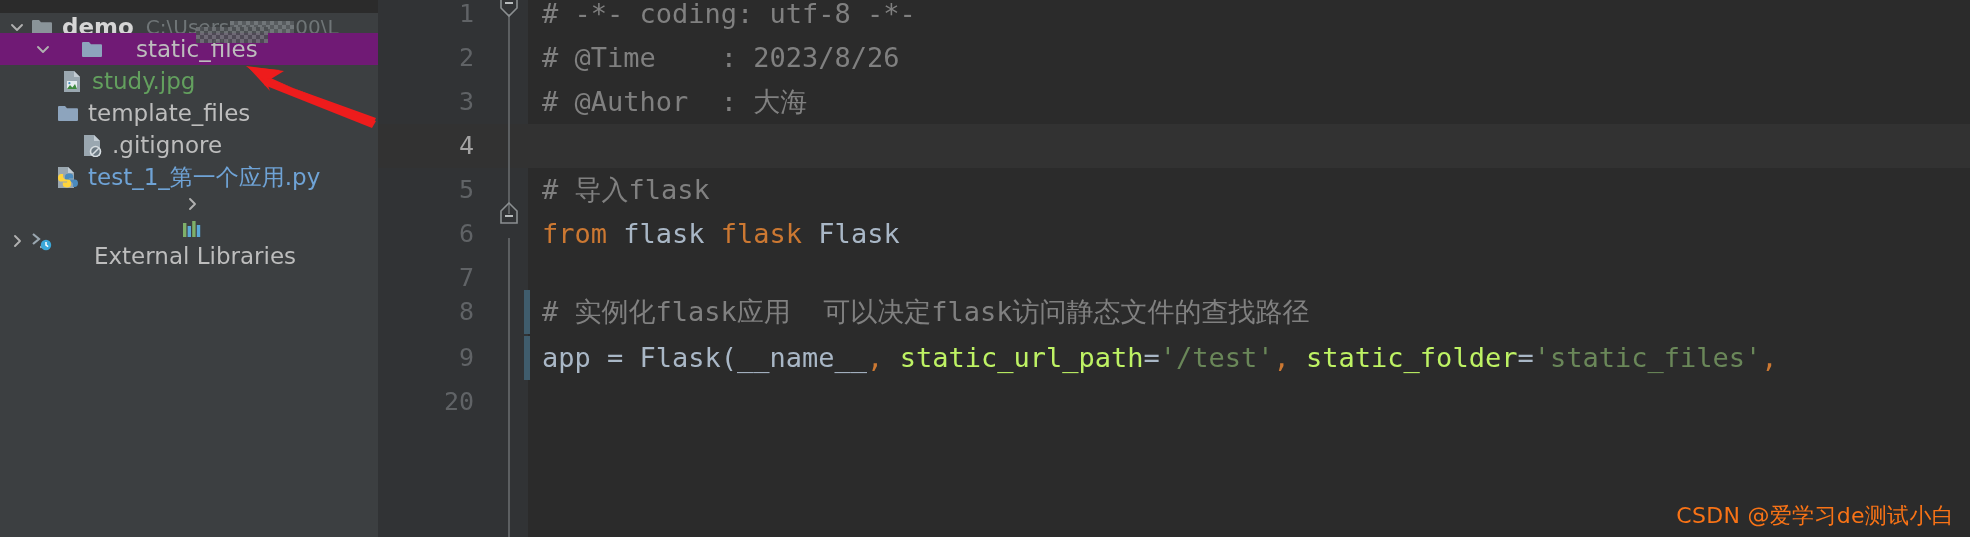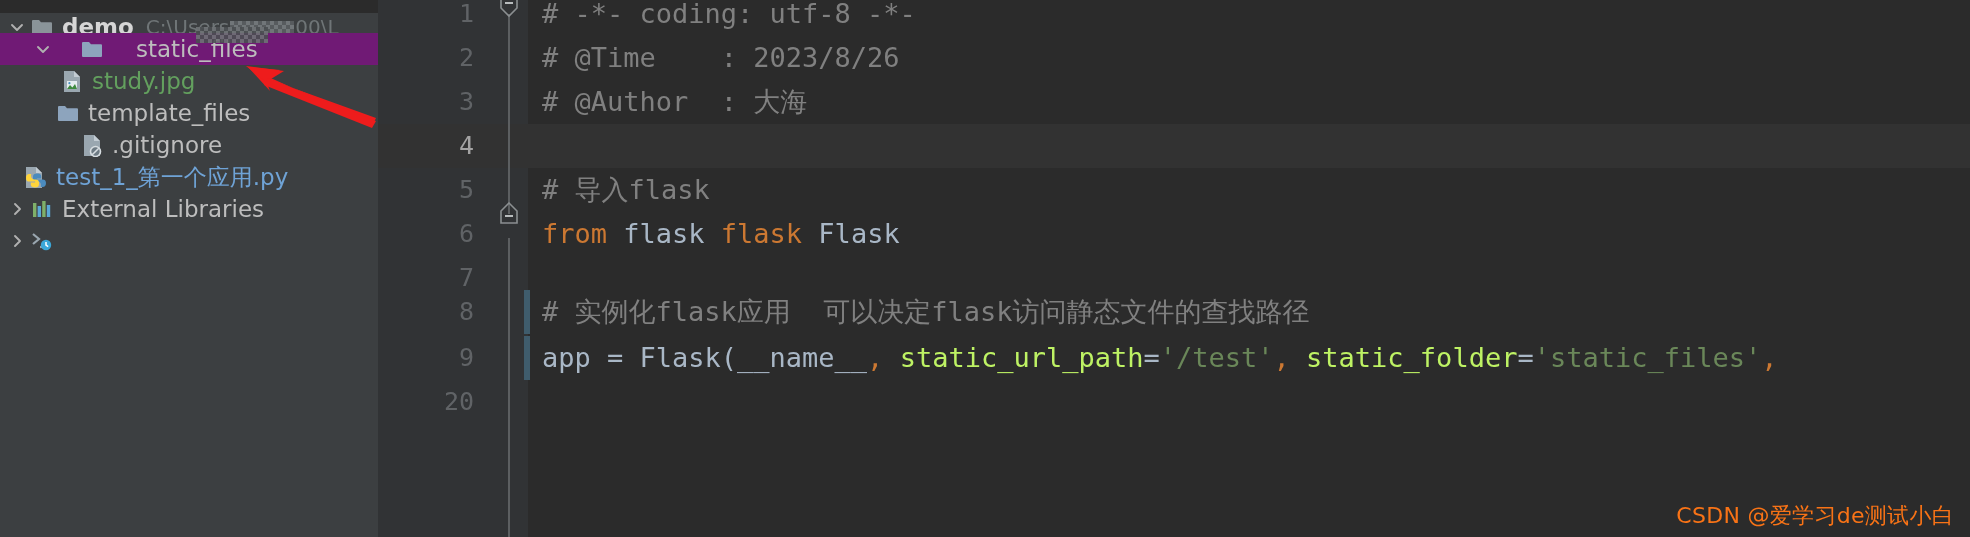--- a/index.html
+++ b/index.html
@@ -235,33 +235,33 @@
           <span class="icon">
             <svg width="20" height="23" viewBox="0 0 20 23">
               <path d="M2 1h10l6 6v15H2z" fill="#9aa7b0"></path>
               <path d="M12 1l6 6h-6z" fill="#c3ccd3"></path>
               <circle cx="13.5" cy="17.5" r="5" fill="#6e7b84" stroke="#d7dde1" stroke-width="1.6"></circle>
               <line x1="10.2" y1="20.8" x2="16.8" y2="14.2" stroke="#d7dde1" stroke-width="1.6"></line>
             </svg>
           </span>
           <span class="label plain-label">.gitignore</span>
         </div>
-        <div class="tree-row" style="position: absolute; left: 0px; right: 0px; top: 148px; ">
+        <div class="tree-row" style="position: absolute; left: 0px; right: 0px; top: 148px; padding-left: 32px;">
           <span class="arrow"></span>
           <span class="icon">
             <svg width="22" height="23" viewBox="0 0 22 23">
               <path d="M1 1h10l6 6v15H1z" fill="#9aa7b0"></path>
               <path d="M11 1l6 6h-6z" fill="#c3ccd3"></path>
               <path d="M12 7.5c3.6 0 4.2 1.6 4.2 3.4v1.7h-4.3v.8h5.8c1.9 0 3.3 1 3.3 3.7s-1.2 3.9-3.3 3.9h-1.8v-2.2c0-2-1.6-3.2-3.4-3.2H11c-1.7 0-3-1.3-3-3v-2c0-1.8 1.3-3.1 4-3.1z" fill="#4b8bbe"></path>
               <path d="M10 21.5c-3.6 0-4.2-1.6-4.2-3.4v-1.7h4.3v-.8H4.3C2.4 15.6 1 14.6 1 11.9s1.2-3.9 3.3-3.9h1.8v2.2c0 2 1.6 3.2 3.4 3.2H11c1.7 0 3 1.3 3 3v2c0 1.8-1.3 3.1-4 3.1z" fill="#ffd43b"></path>
             </svg>
           </span>
           <span class="label py-label">test_1_第一个应用.py</span>
         </div>
-        <div class="tree-row" style="position: absolute; left: 0px; right: 0px; top: 180px; padding-left: 6px;">
+        <div class="tree-row" style="position: absolute; left: 0px; right: 0px; top: 180px; padding-left: 6px; flex-direction: column;">
           <span class="arrow">
             <svg width="16" height="16" viewBox="0 0 16 16">
               <path d="M6 3l5 5-5 5" stroke="#b0b0b0" stroke-width="1.9" fill="none" stroke-linecap="round" stroke-linejoin="round"></path>
             </svg>
           </span>
           <span class="icon">
             <svg width="22" height="20" viewBox="0 0 22 20">
               <rect x="2" y="4" width="3.4" height="14" fill="#7fb069"></rect>
               <rect x="6.6" y="7" width="3.4" height="11" fill="#5aa8d6"></rect>
               <rect x="11.2" y="2" width="3.4" height="16" fill="#7fb069"></rect>

